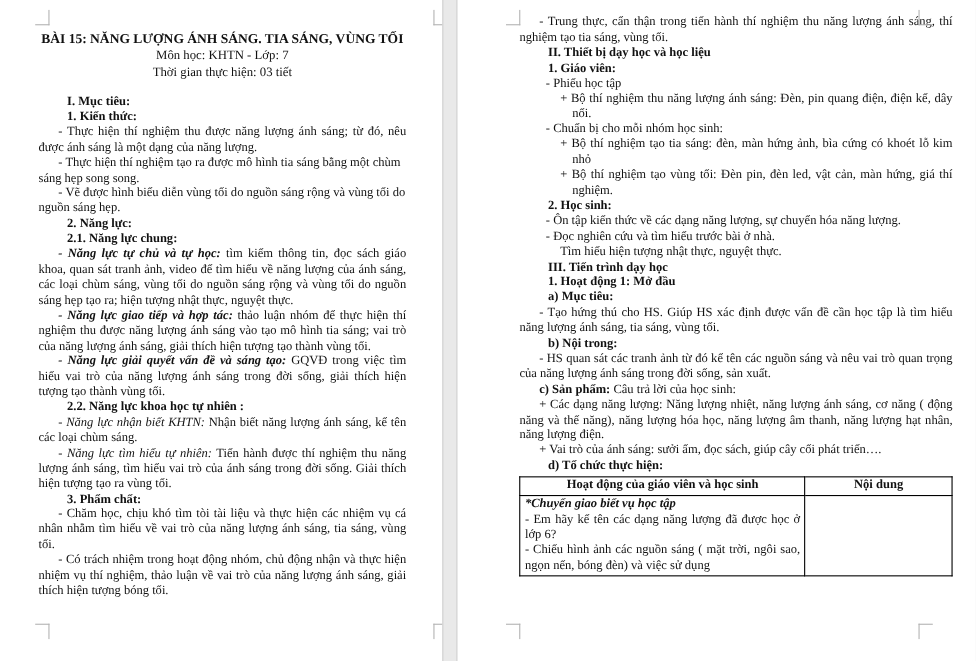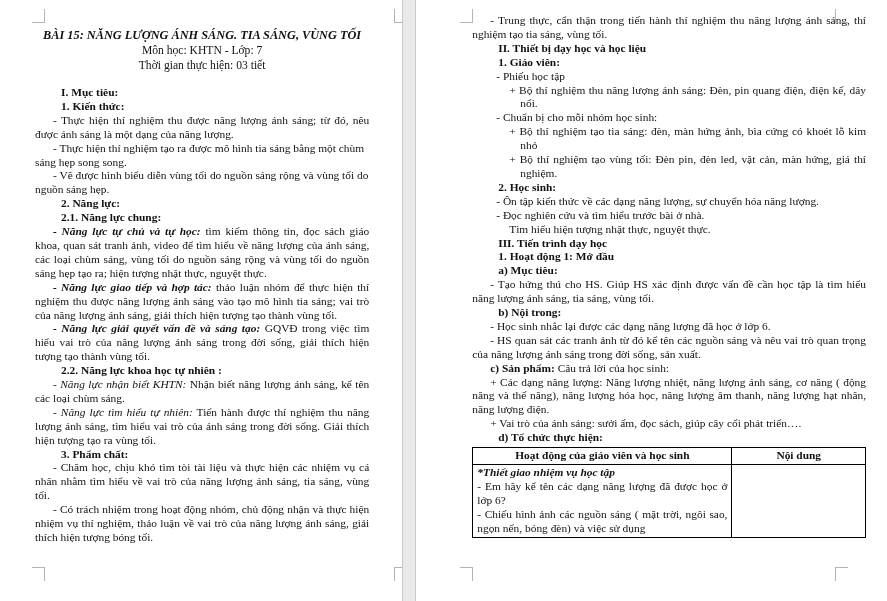--- a/index.html
+++ b/index.html
@@ -19,21 +19,21 @@
     box-sizing:border-box;
   }
   .para{margin:0;font-size:11.4px;line-height:13.9px;}
   .h{font-weight:bold;text-indent:26px;}
   .body{text-align:justify;text-indent:18px;}
   .body-l{text-indent:18px;}
   .li1{margin-left:24px;padding-left:11px;text-indent:-11px;}
   .li2{margin-left:37px;padding-left:11px;text-indent:-11px;text-align:justify;}
   .cont{margin-left:37px;}
   .title-block{text-align:center;}
-  .doc-title{font-size:12.3px;font-weight:bold;line-height:15px;margin:0;font-style:italic;}
+  .doc-title{font-size:12.3px;font-weight:bold;line-height:15px;margin:0;}
   .doc-sub{font-size:11.6px;line-height:15px;margin:0;}
   .doc-sub-last{margin-bottom:13px;}
   
   .cm{position:absolute;width:12px;height:13px;}
   .cm.tl{border-right:1px solid #b3b3b3;border-bottom:1px solid #b3b3b3;top:9px;}
   .cm.tr{border-left:1px solid #b3b3b3;border-bottom:1px solid #b3b3b3;top:9px;}
   .cm.bl{border-right:1px solid #b3b3b3;border-top:1px solid #b3b3b3;top:567px;}
   .cm.br{border-left:1px solid #b3b3b3;border-top:1px solid #b3b3b3;top:567px;}
   #page1 .cm.tl,#page1 .cm.bl{left:32px;}
   #page1 .cm.tr,#page1 .cm.br{left:394px;}
@@ -106,21 +106,20 @@
         <p class="para li2"><span>+ Bộ thí nghiệm tạo vùng tối: Đèn pin, đèn led, vật cản, màn hứng, giá thí nghiệm.</span></p>
         <p class="para h"><span>2.  Học sinh:</span></p>
         <p class="para li1"><span>-  Ôn tập kiến thức về các dạng năng lượng, sự chuyển hóa năng lượng.</span></p>
         <p class="para li1"><span>-  Đọc nghiên cứu và tìm hiểu trước bài ở nhà.</span></p>
         <p class="para cont"><span>Tìm hiểu hiện tượng nhật thực, nguyệt thực.</span></p>
         <p class="para h"><span>III. Tiến trình dạy học</span></p>
         <p class="para h"><span>1. Hoạt động 1: Mở đầu</span></p>
         <p class="para h"><span>a) Mục tiêu:</span></p>
         <p class="para body"><span>- Tạo hứng thú cho HS. Giúp HS xác định được vấn đề cần học tập là tìm hiểu năng lượng ánh sáng, tia sáng, vùng tối.</span></p>
         <p class="para h"><span>b) Nội trong:</span></p>
-        <p class="para body-l"><span>- Học sinh nhắc lại được các dạng năng lượng đã học ở lớp 6.</span></p>
         <p class="para body"><span>- HS quan sát các tranh ảnh từ đó kể tên các nguồn sáng và nêu vai trò quan trọng của năng lượng ánh sáng trong đời sống, sản xuất.</span></p>
         <p class="para body-l"><span style="font-weight: bold;">c) Sản phẩm:</span><span> Câu trả lời của học sinh:</span></p>
         <p class="para body"><span>+ Các dạng năng lượng: Năng lượng nhiệt, năng lượng ánh sáng, cơ năng ( động năng và thế năng), năng lượng hóa học, năng lượng âm thanh, năng lượng hạt nhân, năng lượng điện.</span></p>
         <p class="para body-l"><span>+ Vai trò của ánh sáng: sưởi ấm, đọc sách, giúp cây cối phát triển….</span></p>
         <p class="para h"><span>d) Tổ chức thực hiện:</span></p>
       </div>
 
     <table class="doc-table">
       <colgroup>
           <col class="col-left">
@@ -128,21 +127,21 @@
         </colgroup>
       <thead>
         <tr>
           <th>Hoạt động của giáo viên và học sinh</th>
           <th>Nội dung</th>
         </tr>
       </thead>
       <tbody>
         <tr>
           <td>
-              <p class="para cellp"><span style="font-weight: bold; font-style: italic;">*Thiết giao nhiệm vụ học tập</span></p>
+              <p class="para cellp"><span style="font-weight: bold; font-style: italic;">*Chuyển giao biết vụ học tập</span></p>
               <p class="para cellp"><span>- Em hãy kể tên các dạng năng lượng đã được học ở lớp 6?</span></p>
               <p class="para cellp"><span>- Chiếu hình ảnh các nguồn sáng ( mặt trời, ngôi sao, ngọn nến, bóng đèn) và việc sử dụng</span></p>
             </td>
           <td></td>
         </tr>
       </tbody>
     </table>
   </div>
 
 </div>

